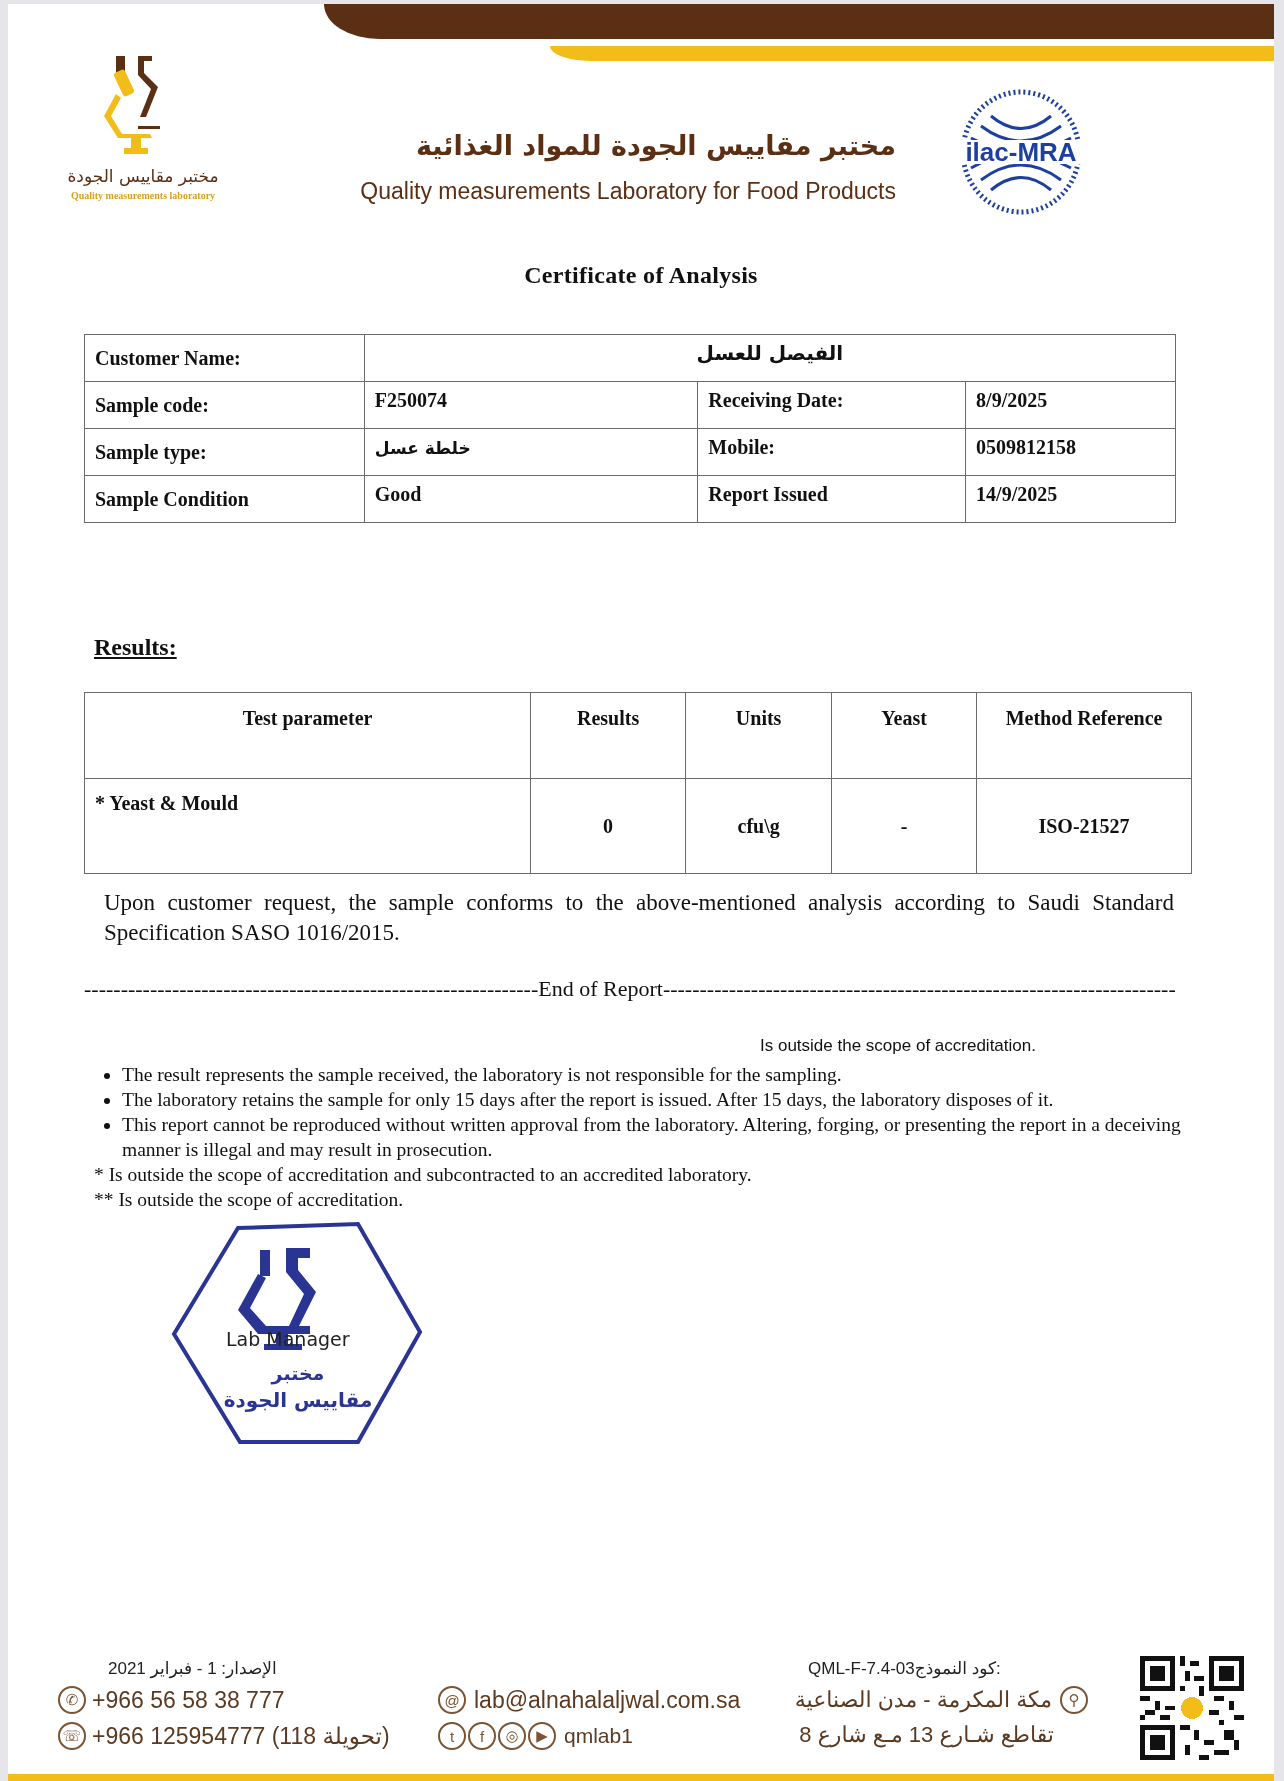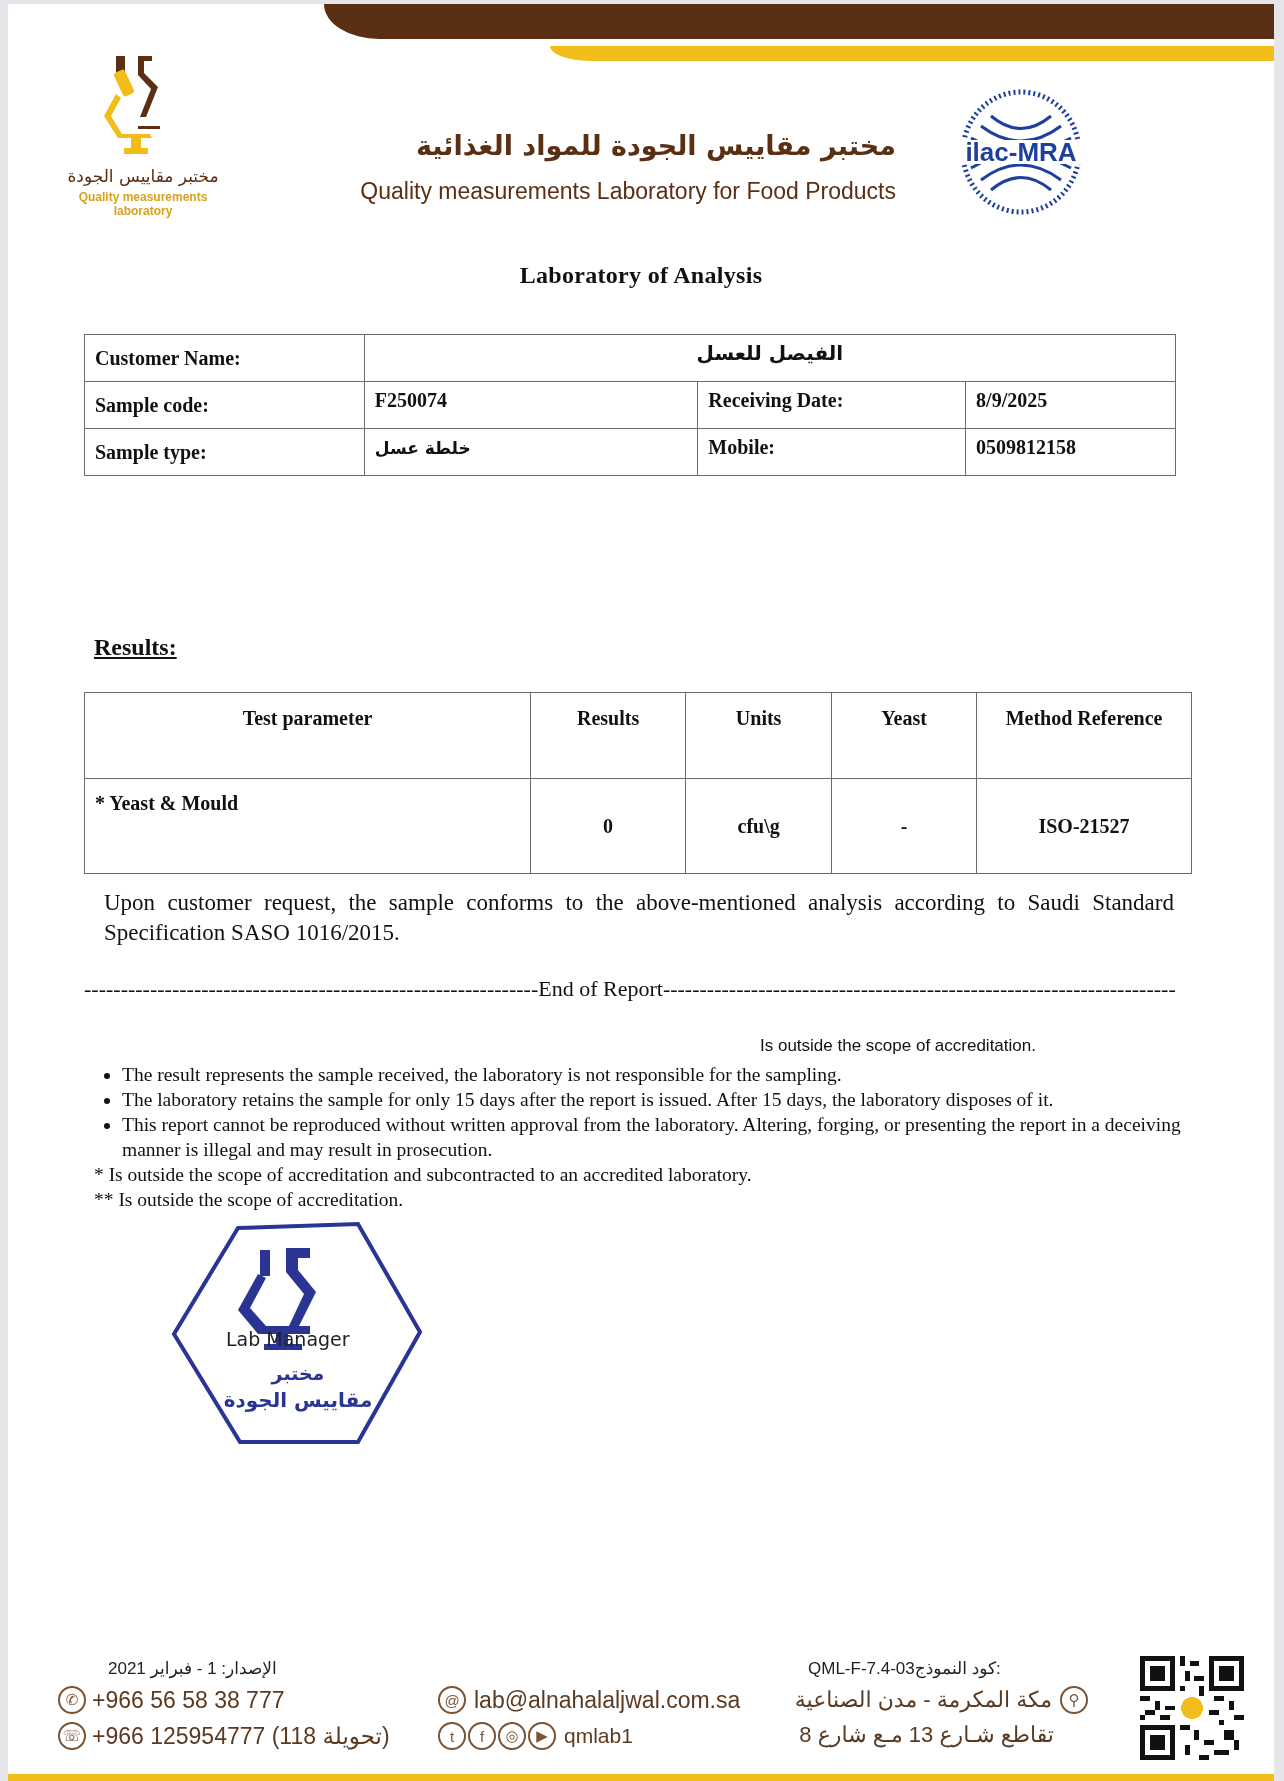--- a/index.html
+++ b/index.html
@@ -31,21 +31,21 @@
   
   .logo { position: absolute; left: 40px; top: 50px; width: 190px; height: 155px; }
   .logo svg { position: absolute; left: 50px; top: 0; }
   .logo-ar {
     position: absolute; left: 0; top: 112px; width: 190px; text-align: center;
     font-family: "DejaVu Sans", sans-serif; font-size: 17px; color: #5b2f13;
     direction: rtl;
   }
   .logo-en {
     position: absolute; left: 0; top: 136px; width: 190px; text-align: center;
-    font-family: Liberation Sans, sans-serif; font-size: 12px; color: #d9a21a; font-weight: bold;
+    font-family: Liberation Serif, serif; font-size: 10px; color: #d9a21a; font-weight: bold;
   }
   .lab-name-ar {
     position: absolute; left: 316px; top: 126px; width: 572px; text-align: right;
     font-family: "DejaVu Sans", sans-serif; font-size: 27px; font-weight: bold; color: #5b2f13;
     direction: rtl;
   }
   .lab-name-en {
     position: absolute; left: 316px; top: 174px; width: 572px; text-align: right;
     font-family: "Liberation Sans", sans-serif; font-size: 23px; color: #5b2f13;
   }
@@ -162,21 +162,21 @@
     <path d="M35 28 q30 25 60 0" fill="none" stroke="#1d3f9e" stroke-width="3"></path>
     <path d="M25 38 q40 30 80 0" fill="none" stroke="#1d3f9e" stroke-width="3"></path>
     <path d="M15 50 q50 28 100 0" fill="none" stroke="#1d3f9e" stroke-width="3"></path>
     <path d="M15 80 q50 -28 100 0" fill="none" stroke="#1d3f9e" stroke-width="3"></path>
     <path d="M25 92 q40 -30 80 0" fill="none" stroke="#1d3f9e" stroke-width="3"></path>
     <path d="M35 102 q30 -25 60 0" fill="none" stroke="#1d3f9e" stroke-width="3"></path>
     <rect x="2" y="52" width="126" height="24" fill="#ffffff"></rect>
     <text x="65" y="73" text-anchor="middle" font-family="Liberation Sans, sans-serif" font-weight="bold" font-size="26" fill="#1d3f9e">ilac-MRA</text>
   </svg>
 
-  <div class="title">Laboratory of Analysis</div>
+  <div class="title">Certificate of Analysis</div>
 
   <table class="info">
     <colgroup>
         <col style="width:280px">
         <col style="width:334px">
         <col style="width:268px">
         <col style="width:210px">
       </colgroup>
     <tbody>
         <tr>
@@ -187,20 +187,26 @@
       <td class="lbl">Sample code:</td>
       <td class="val"><span class="top">F250074</span></td>
       <td class="lbl"><span class="top">Receiving Date:</span></td>
       <td class="val"><span class="top">8/9/2025</span></td>
     </tr>
     <tr>
       <td class="lbl">Sample type:</td>
       <td class="val"><span class="top ar" style="font-weight:bold;margin-top:40px;">خلطة عسل</span></td>
       <td class="lbl"><span class="top">Mobile:</span></td>
       <td class="val"><span class="top">0509812158</span></td>
+    </tr>
+    <tr>
+      <td class="lbl">Sample Condition</td>
+      <td class="val"><span class="top">Good</span></td>
+      <td class="lbl"><span class="top">Report Issued</span></td>
+      <td class="val"><span class="top">14/9/2025</span></td>
     </tr>
   </tbody>
     </table>
 
   <div class="results-h">Results:</div>
 
   <table class="results">
     <colgroup>
         <col style="width:440px">
         <col style="width:153px">

